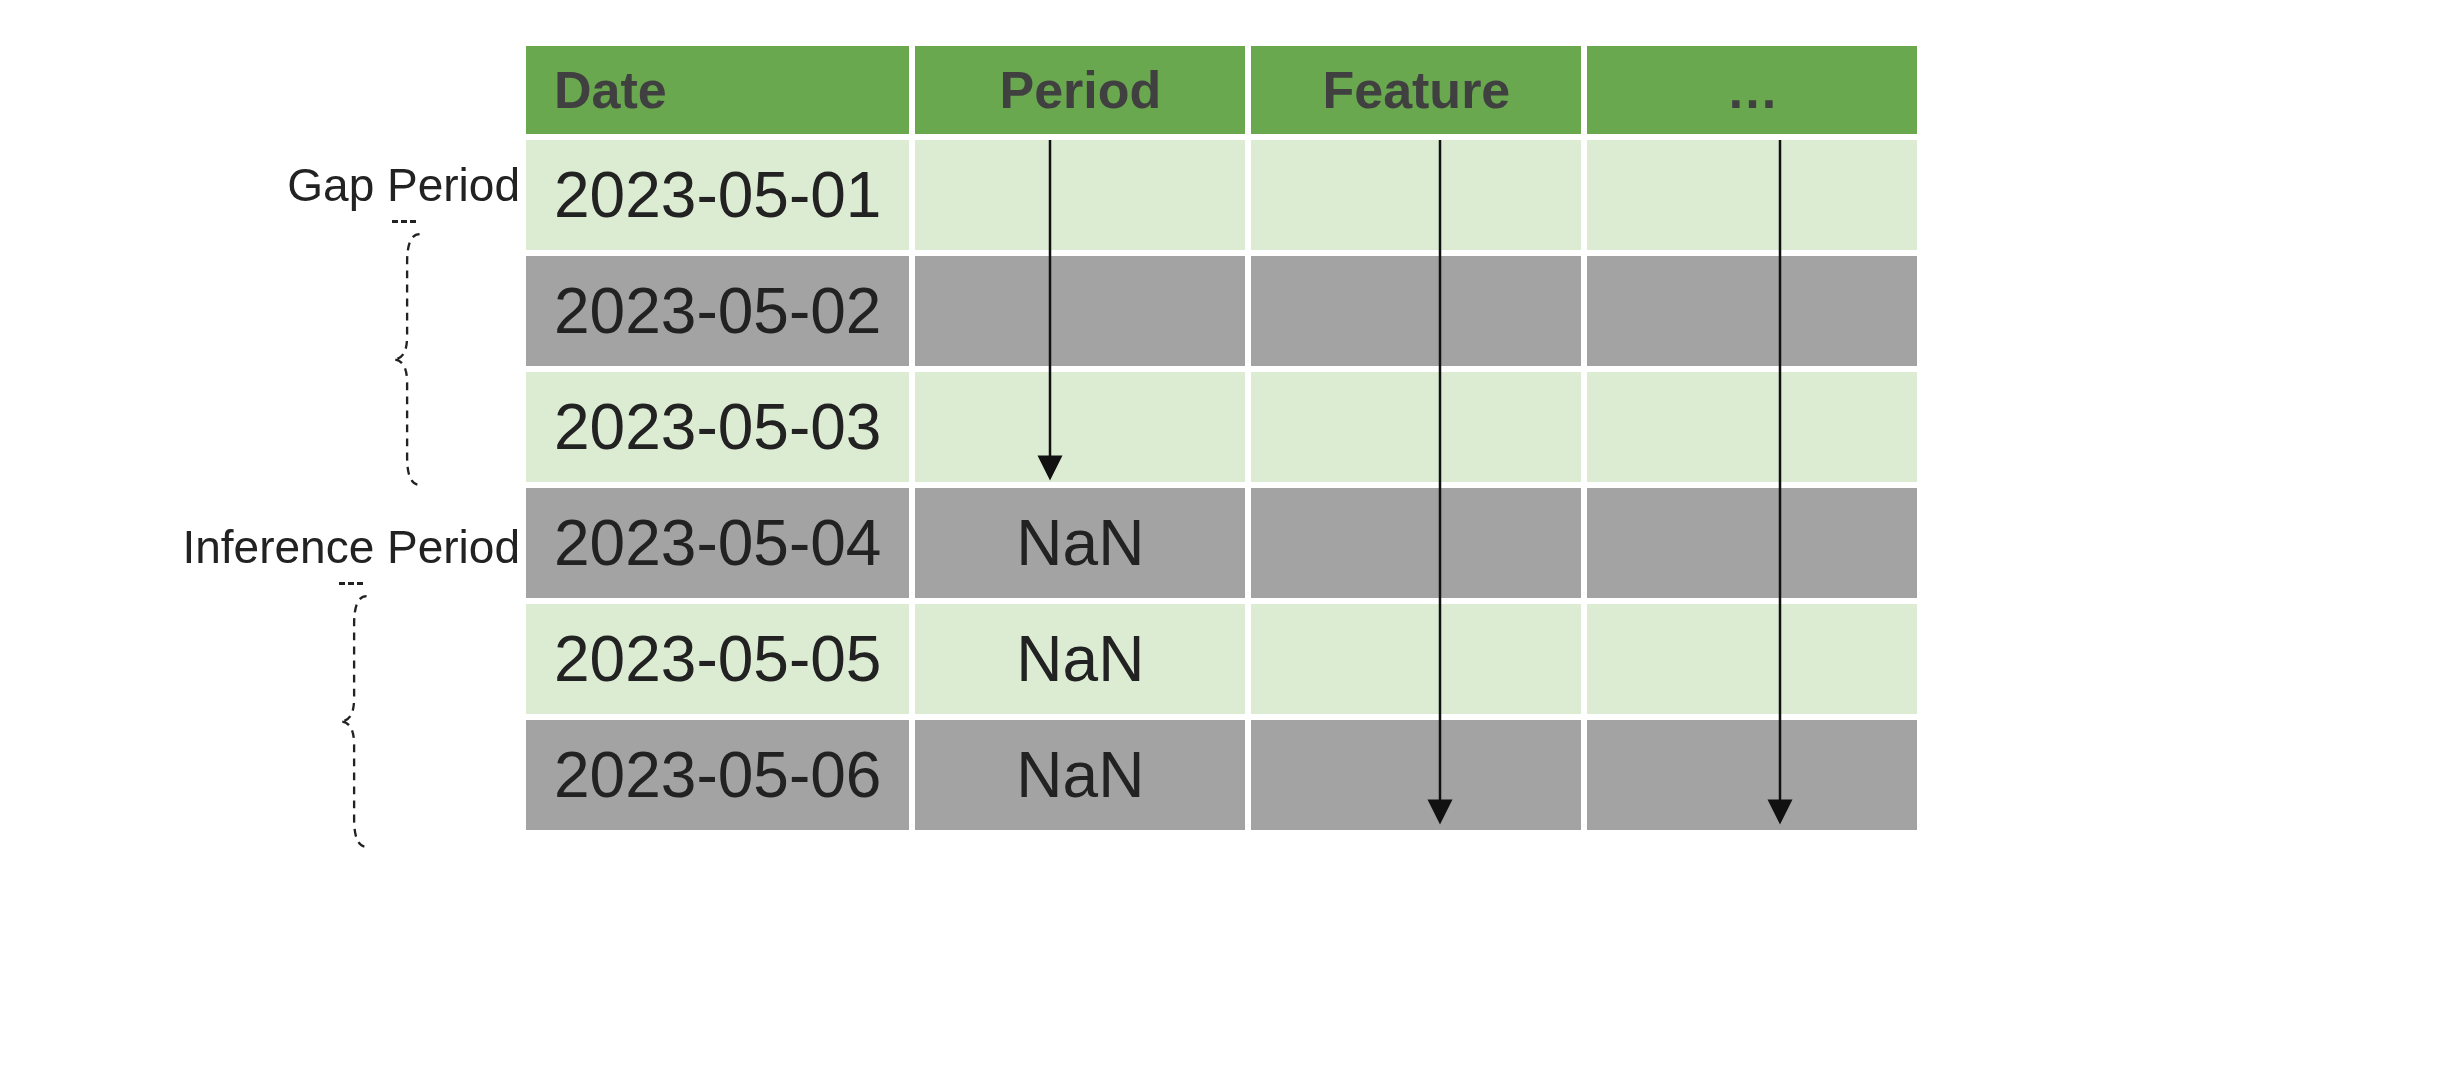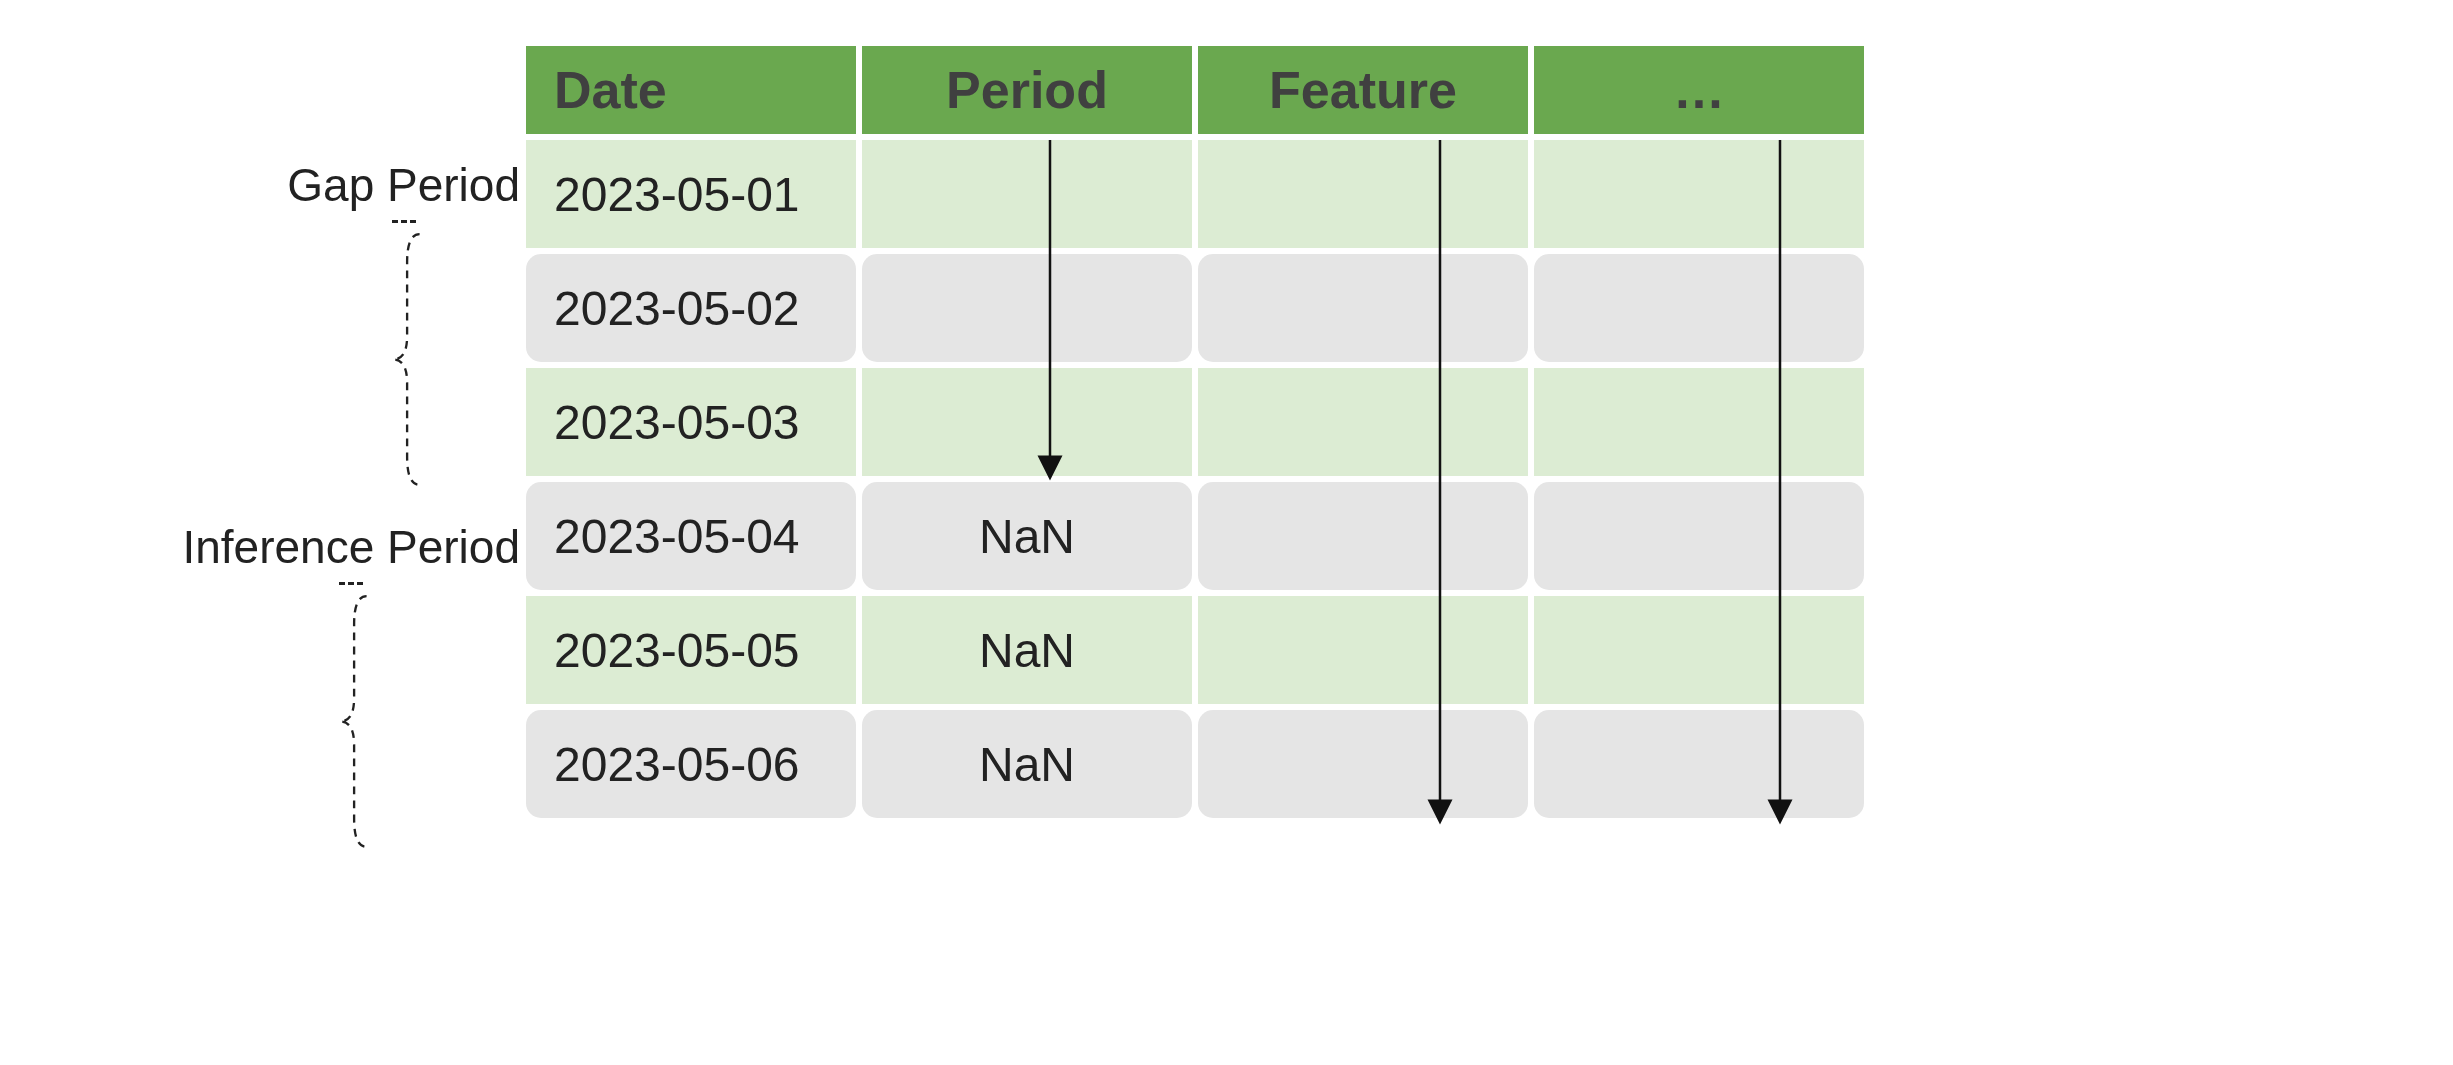--- a/index.html
+++ b/index.html
@@ -52,31 +52,31 @@
     background: #6aa84f;
     color: #404040;
     font-size: 52px;
     font-weight: 700;
     text-align: left;
     padding: 14px 28px;
     min-width: 330px;
   }
   th.center { text-align: center; }
   td {
-    font-size: 48px;
+    font-size: 64px;
     color: #222;
     padding: 18px 28px;
     min-width: 330px;
     height: 108px;
     vertical-align: middle;
   }
   td.date { text-align: left; }
   td.val  { text-align: center; }
   tr.band-a td { background: #dcecd3; }
-  tr.band-b td { background: #e5e5e5; border-radius: 15px; }
+  tr.band-b td { background: #a3a3a3; }
   .arrow-svg {
     position: absolute;
     top: 0;
     left: 0;
     pointer-events: none;
   }
 </style>
 </head>
 <body>
 

